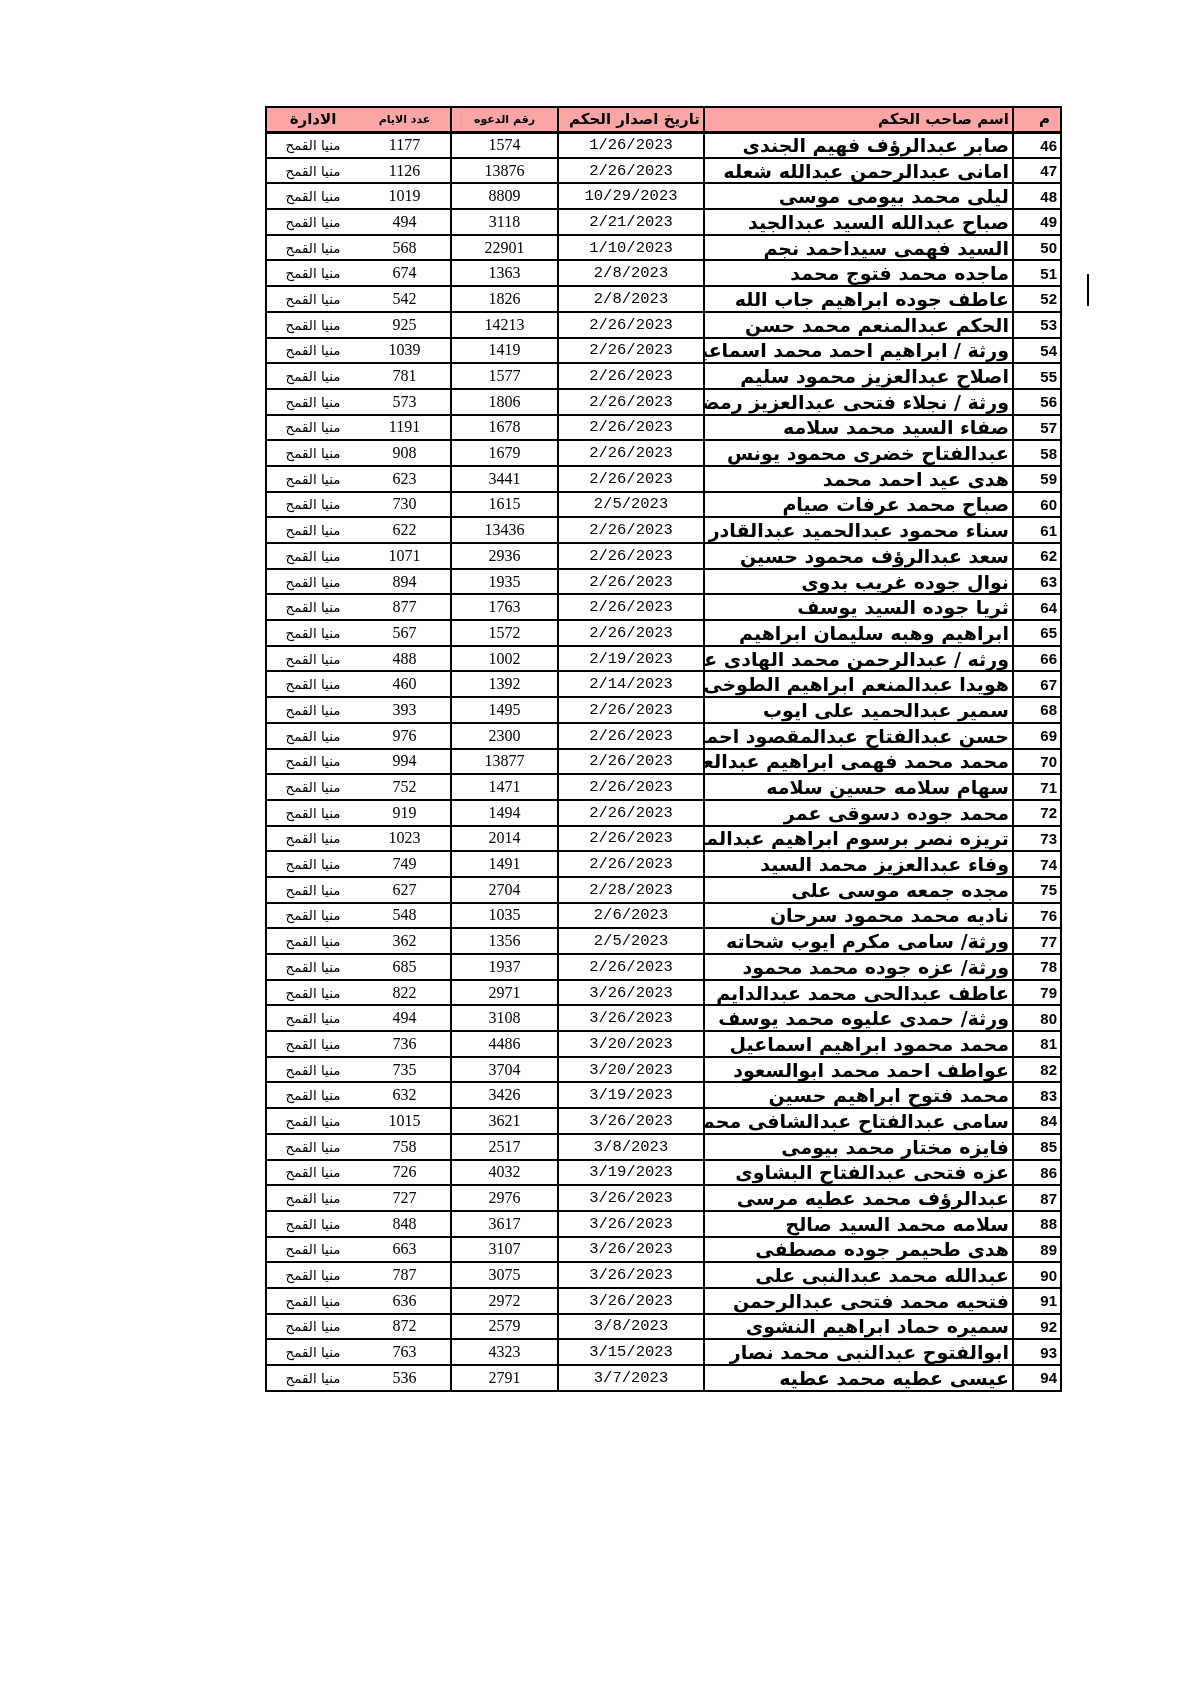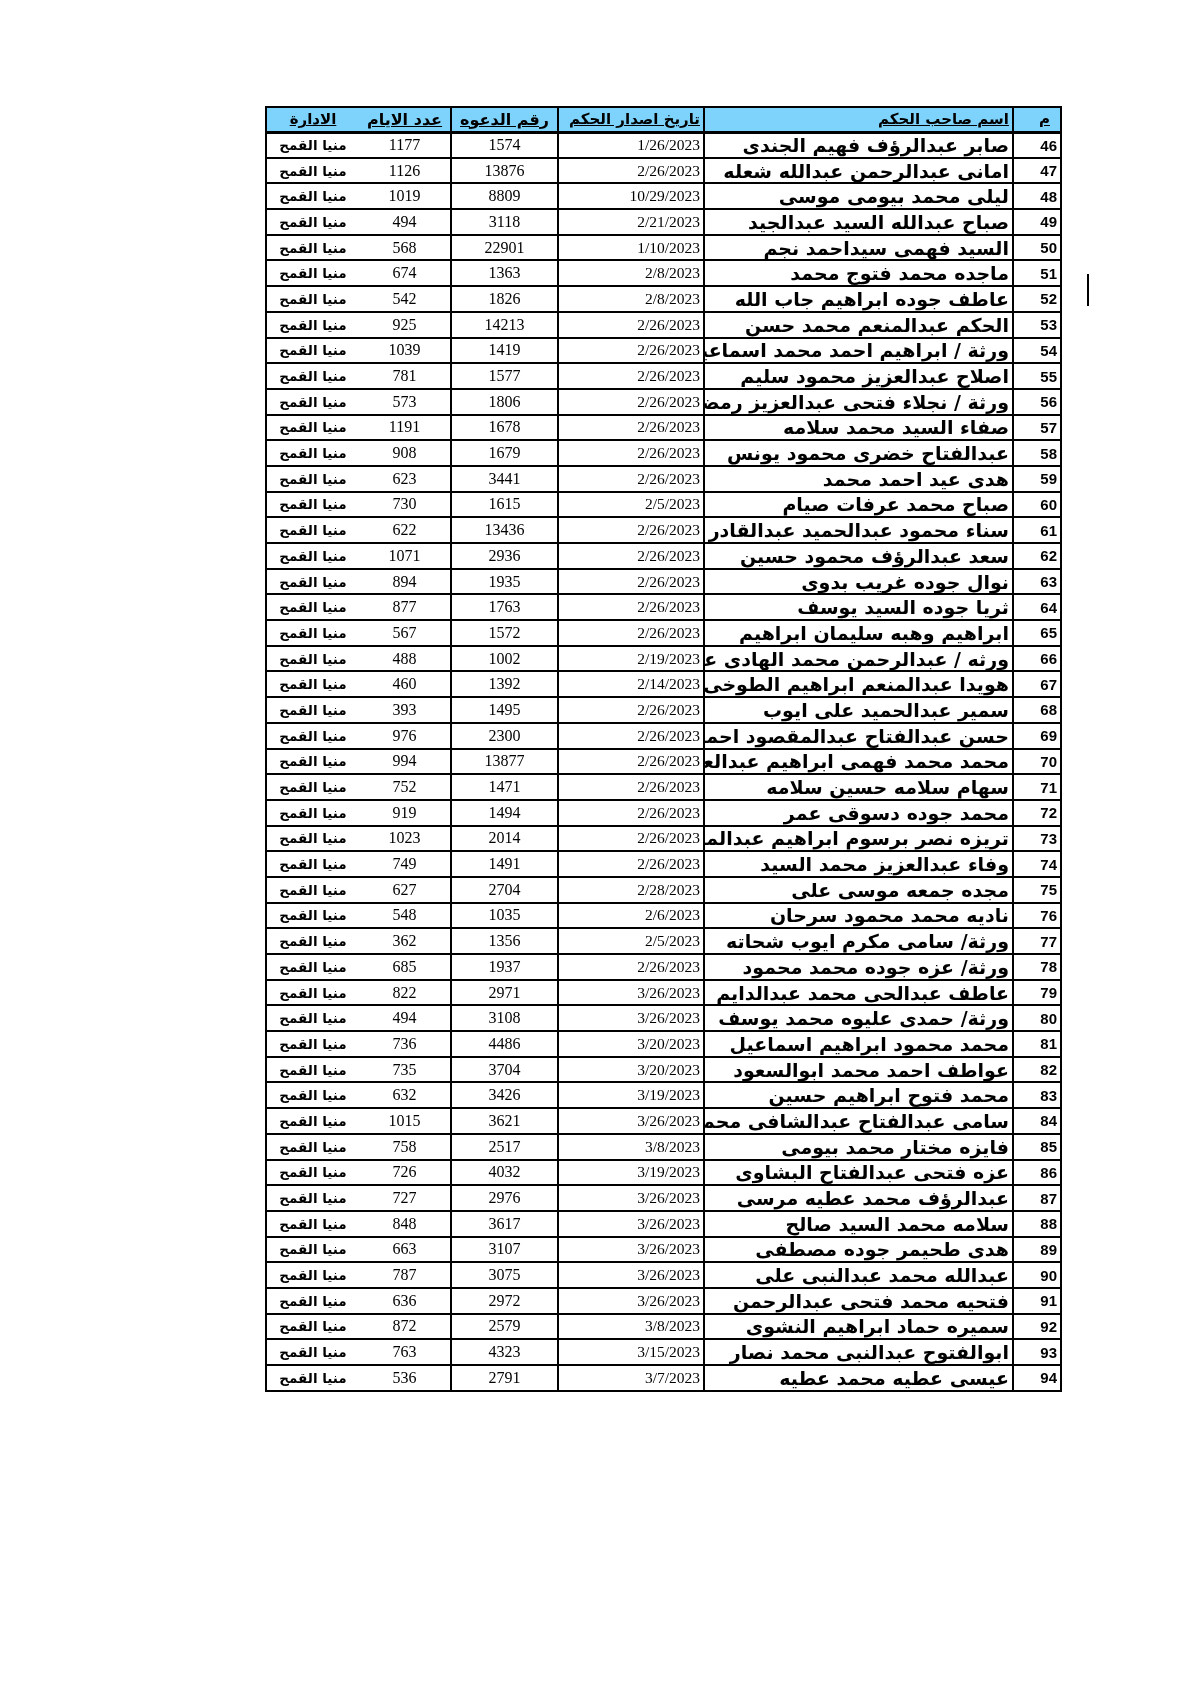--- a/index.html
+++ b/index.html
@@ -30,29 +30,28 @@
   .judgments-table th,
   .judgments-table td {
     border: 2px solid #000000;
     padding: 0 3px;
     overflow: hidden;
     white-space: nowrap;
     vertical-align: middle;
     box-sizing: border-box;
   }
   .judgments-table th {
-    background: #7dd3fc;
+    background: #fca5a5;
     height: 25px;
     font-weight: bold;
     font-size: 15px;
     color: #000;
     border-bottom-width: 3px;
     text-align: center;
     font-family: "DejaVu Sans", sans-serif;
-    text-decoration: underline;
   }
   .judgments-table td {
     height: 25.7px;
     color: #000;
   }
   
   .judgments-table .c-admin { border-right-style: hidden; }
 
   
   .c-serial {
@@ -64,46 +63,47 @@
   th.c-serial { text-align: right; padding-right: 10px; }
   .c-name {
     text-align: right;
     padding-right: 3px;
     font-weight: bold;
     font-size: 19px;
     font-family: "DejaVu Sans", sans-serif;
   }
   th.c-name { text-align: right; margin-top: 15px; }
   .c-date {
-    font-family: Liberation Serif, serif;
+    text-align: center;
+    font-family: Liberation Mono, monospace;
     font-size: 15.5px;
     font-weight: normal;
   }
   th.c-date {
     text-align: right;
     font-family: "DejaVu Sans", sans-serif;
     font-weight: bold;
     font-size: 15px;
     margin-left: 37px;
   }
   .c-case, .c-days {
     text-align: center;
     font-family: "Liberation Serif", serif;
     font-size: 16px;
     font-weight: normal;
   }
   th.c-case, th.c-days {
     font-family: "DejaVu Sans", sans-serif;
     font-weight: bold;
-    font-size: 16px;
+    font-size: 11px;
     margin-top: 27px;
   }
   .c-admin {
     text-align: center;
-    font-weight: bold;
+    font-weight: normal;
     font-size: 13.5px;
     font-family: "DejaVu Sans", sans-serif;
   }
   .stray-mark {
     position: absolute;
     left: 1087px;
     top: 274px;
     width: 2px;
     height: 32px;
     background: #000000;

